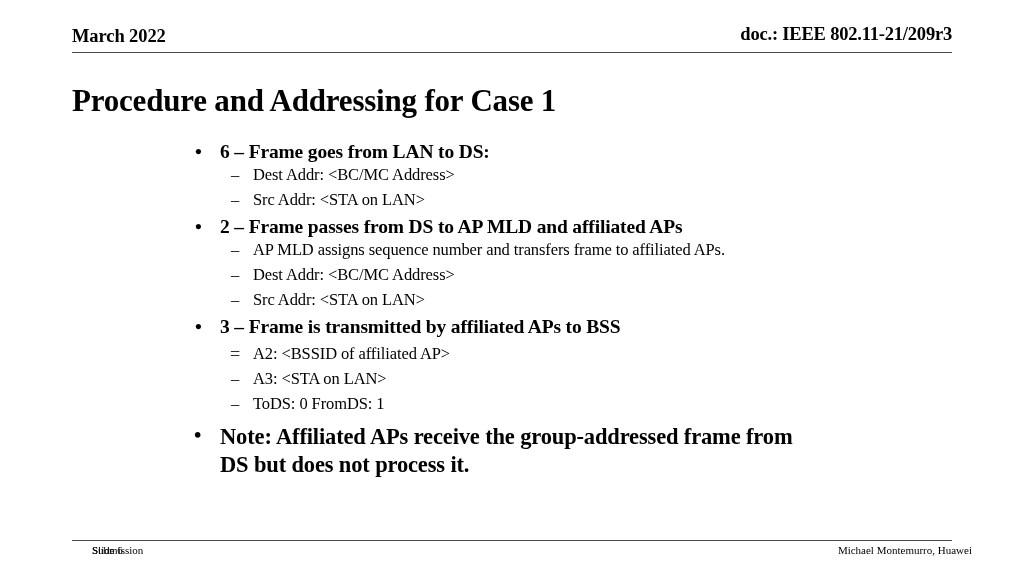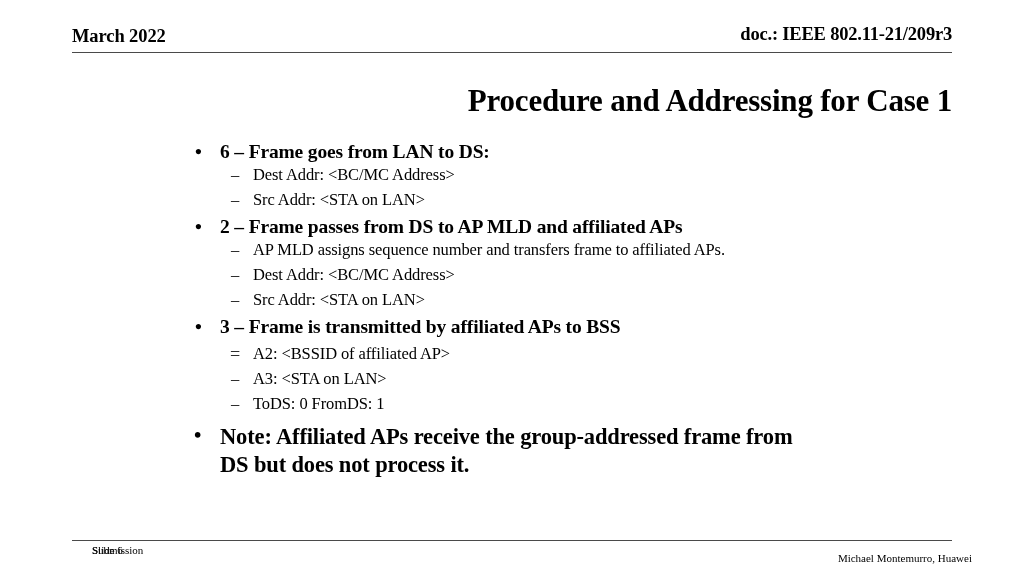--- a/index.html
+++ b/index.html
@@ -57,21 +57,21 @@
     height: 0;
     border-top: 1.6px solid #4a4a4a;
   }
 
   
   .title {
     position: absolute;
     left: 72px;
     top: 84px;
     width: 880px;
-    text-align: right;
+    text-align: left;
     font-size: 31px;
     font-weight: bold;
     letter-spacing: -0.2px;
     line-height: 1.1;
   }
 
   
   .body {
     position: absolute;
     left: 190px;
@@ -151,21 +151,21 @@
     left: 0; top: 0;
     white-space: nowrap;
   }
   .footer-center {
     position: absolute;
     left: 0; right: 0; top: 0;
     white-space: nowrap;
   }
   .footer-right {
     position: absolute;
-    right: 0; top: 8px;
+    right: 0; top: 0;
     white-space: nowrap;
     text-align: right;
   }
 </style>
 </head>
 <body>
 
 <div class="slide">
 
   <div class="header">

